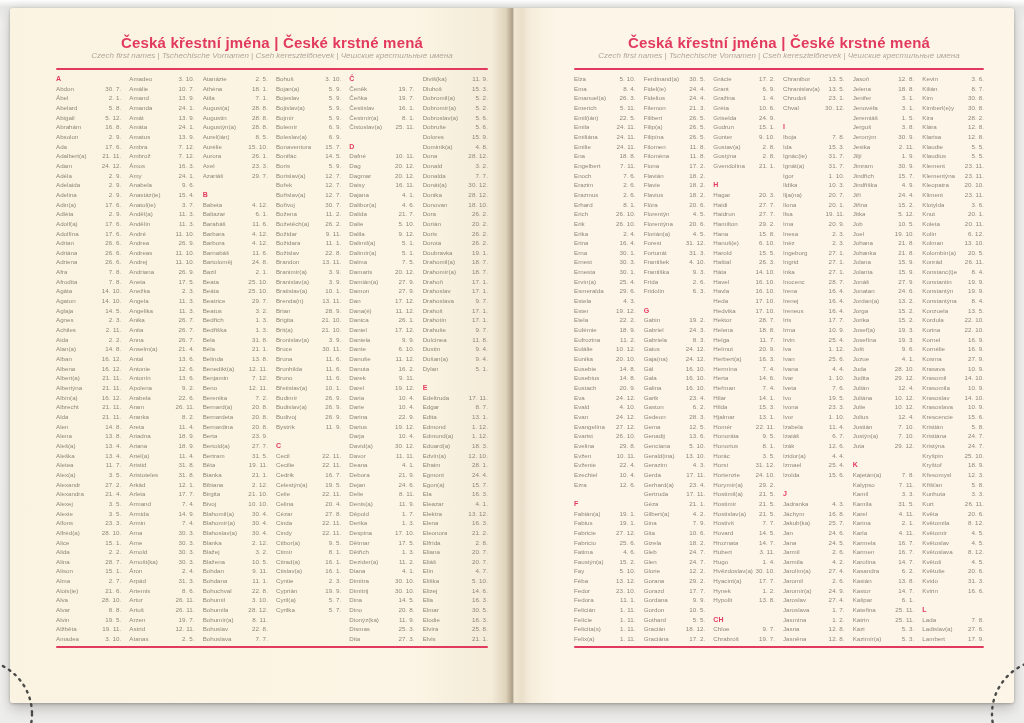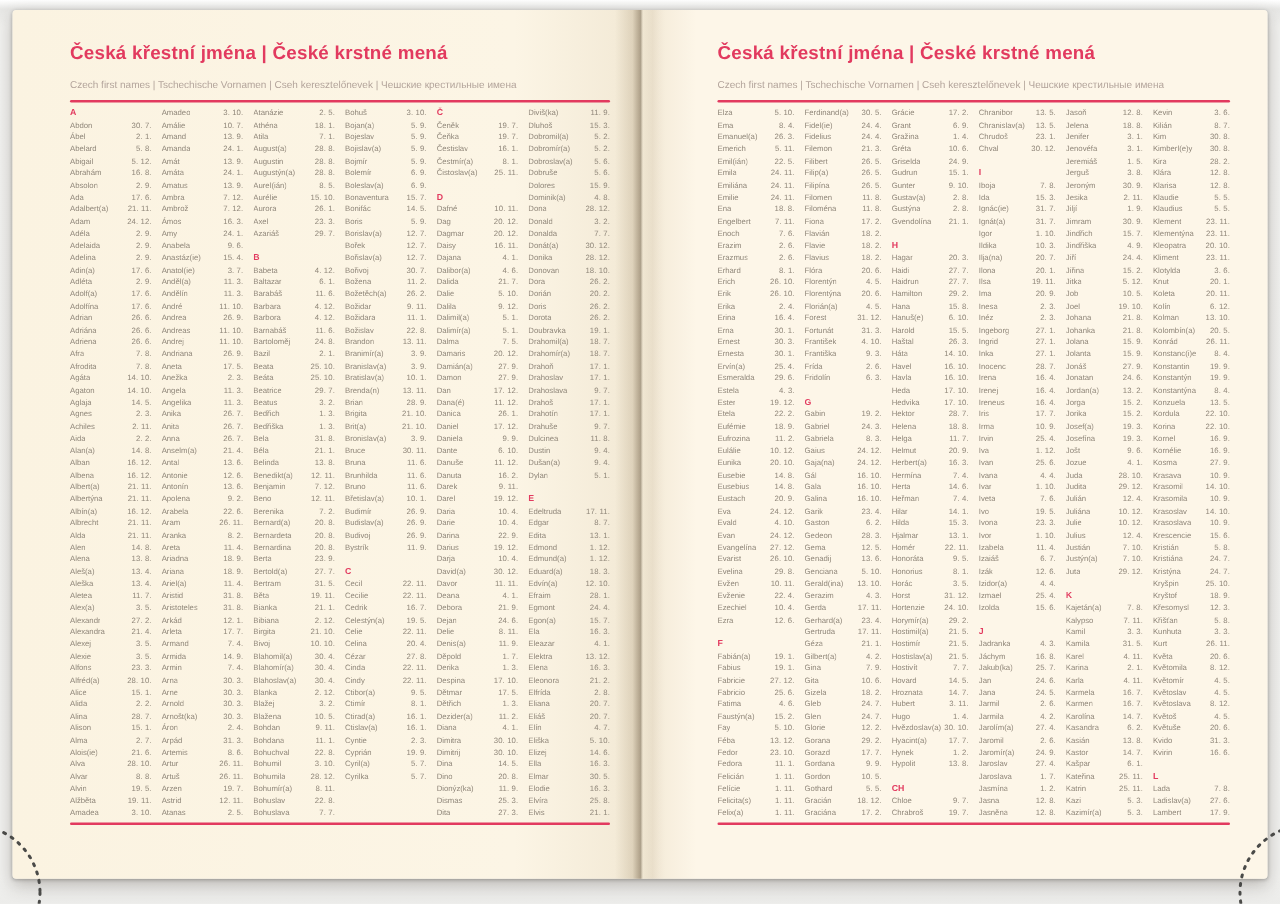--- a/index.html
+++ b/index.html
@@ -24,27 +24,27 @@
   .page.left{
     background:linear-gradient(90deg,#fbf3e1 0%,#fcf5e5 80%,#f4ebd8 96%,#e7dcc5 100%);
     border-radius:3px 0 0 3px;
     padding:26px 24px 0 46px;
   }
   .page.right{
     background:linear-gradient(90deg,#e9dec7 0%,#f5ecda 3%,#fdf6e8 9%,#fdf6e8 100%);
     border-radius:0 3px 3px 0;
     padding:26px 30px 0 62px;
   }
-  .page-head{}
+  .page-head{text-align:center;}
   .title{
     font-size:15px;font-weight:bold;color:var(--red);
     line-height:17px;letter-spacing:.2px;white-space:nowrap;
   }
   .subtitle{
-    font-size:8px;color:#b3a49b;margin-top:12px;line-height:10px;white-space:nowrap;
+    font-size:8px;color:#b3a49b;margin-top:0;line-height:10px;white-space:nowrap;font-style:italic;
   }
   .rule{height:2px;background:var(--red);margin-top:7px;border-radius:1px;}
   .rule.bottom{margin-top:2px;}
   .cols{display:flex;height:570px;margin-top:4px;overflow:hidden;}
   .col{flex:1 1 0;min-width:0;padding-right:8px;}
   .col:last-child{padding-right:0;}
   .row{
     display:flex;justify-content:space-between;align-items:baseline;
     height:9.66px;line-height:9.66px;font-size:6.2px;color:var(--ink);
     white-space:nowrap;overflow:hidden;

